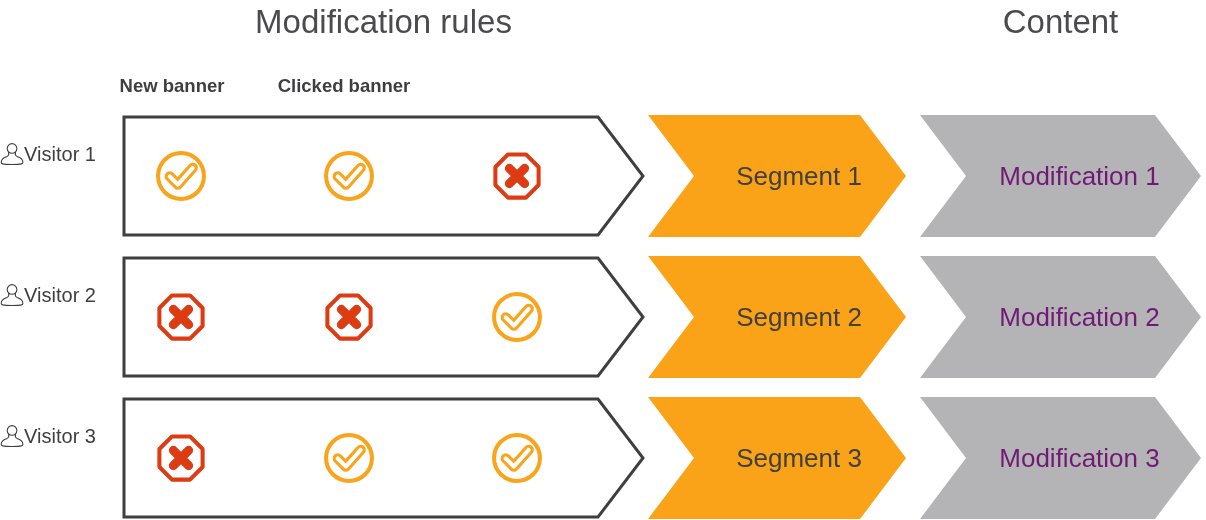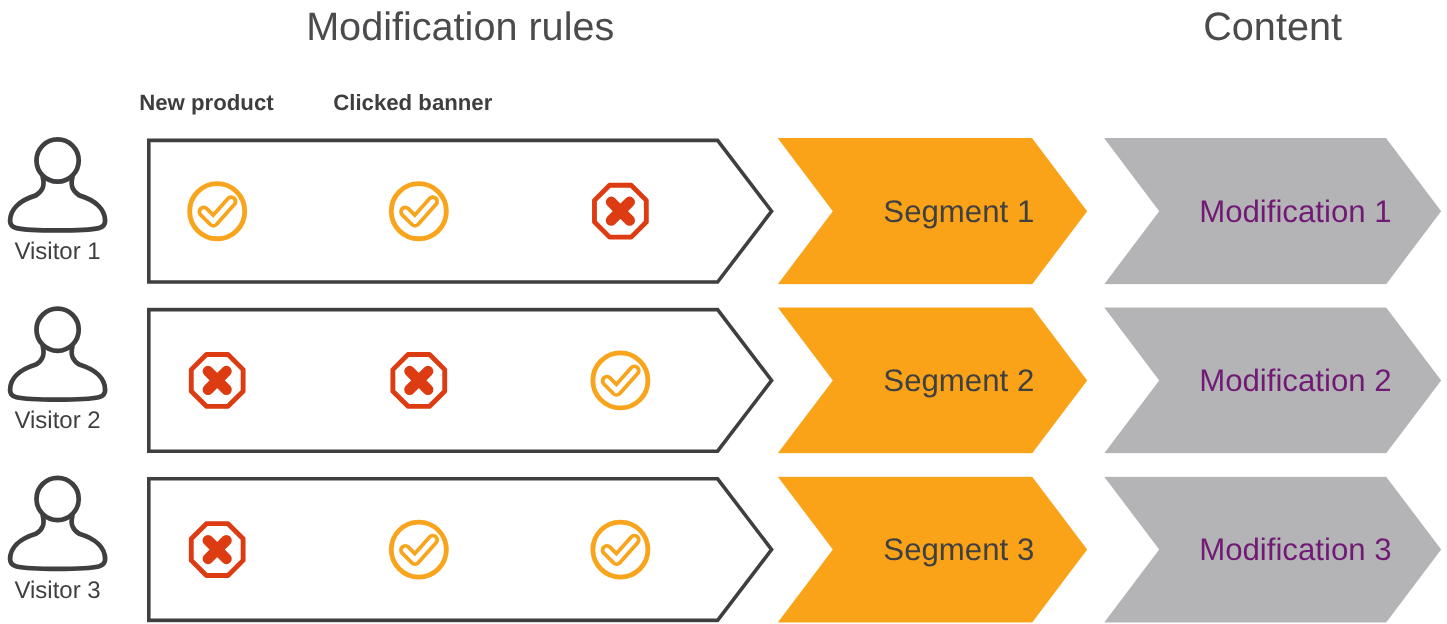--- a/index.html
+++ b/index.html
@@ -33,21 +33,21 @@
 
   
   .row { position: absolute; left: 0; width: 1206px; height: 122px; }
   .row-0 { top: 115px; }
   .row-1 { top: 256px; }
   .row-2 { top: 397px; }
 
   
   .visitor {
     position: absolute; left: 0; top: -5px; width: 96px;
-    display: flex; flex-direction: column; align-items: center;
+    display: flex; align-items: center;
   }
   .visitor svg { width: 88px; height: 88px; display: block; }
   .visitor-label {
     margin-top: 1px; font-size: 20px; color: #3f3f41; white-space: nowrap;
   }
 
   
   .rule-box { position: absolute; left: 122px; top: 0; width: 523px; height: 122px; }
   .rule-box > svg.box-shape { position: absolute; left: 0; top: 0; width: 523px; height: 122px; }
   .rule-icons {
@@ -74,21 +74,21 @@
   }
 </style>
 </head>
 <body>
 
 <div class="canvas">
 
   <div class="col-title title-rules">Modification rules</div>
   <div class="col-title title-content">Content</div>
 
-  <div class="rule-header rh-0">New product</div>
+  <div class="rule-header rh-0">New banner</div>
   <div class="rule-header rh-1">Clicked banner</div>
 
   <div class="row row-0">
     <div class="visitor">
 
   <svg viewBox="0 0 100 100" aria-hidden="true">
     <circle cx="50" cy="27" r="20" fill="none" stroke="#3f3f41" stroke-width="4.5"></circle>
     <path d="M36 43 C38 51 36 56 29.5 60 C13 65 5 74 5 84 C5 88 7 90 11 91 C24 94 76 94 89 91 C93 90 95 88 95 84 C95 74 87 65 70.5 60 C64 56 62 51 64 43" fill="none" stroke="#3f3f41" stroke-width="4.5" stroke-linecap="round"></path>
   </svg>
 

